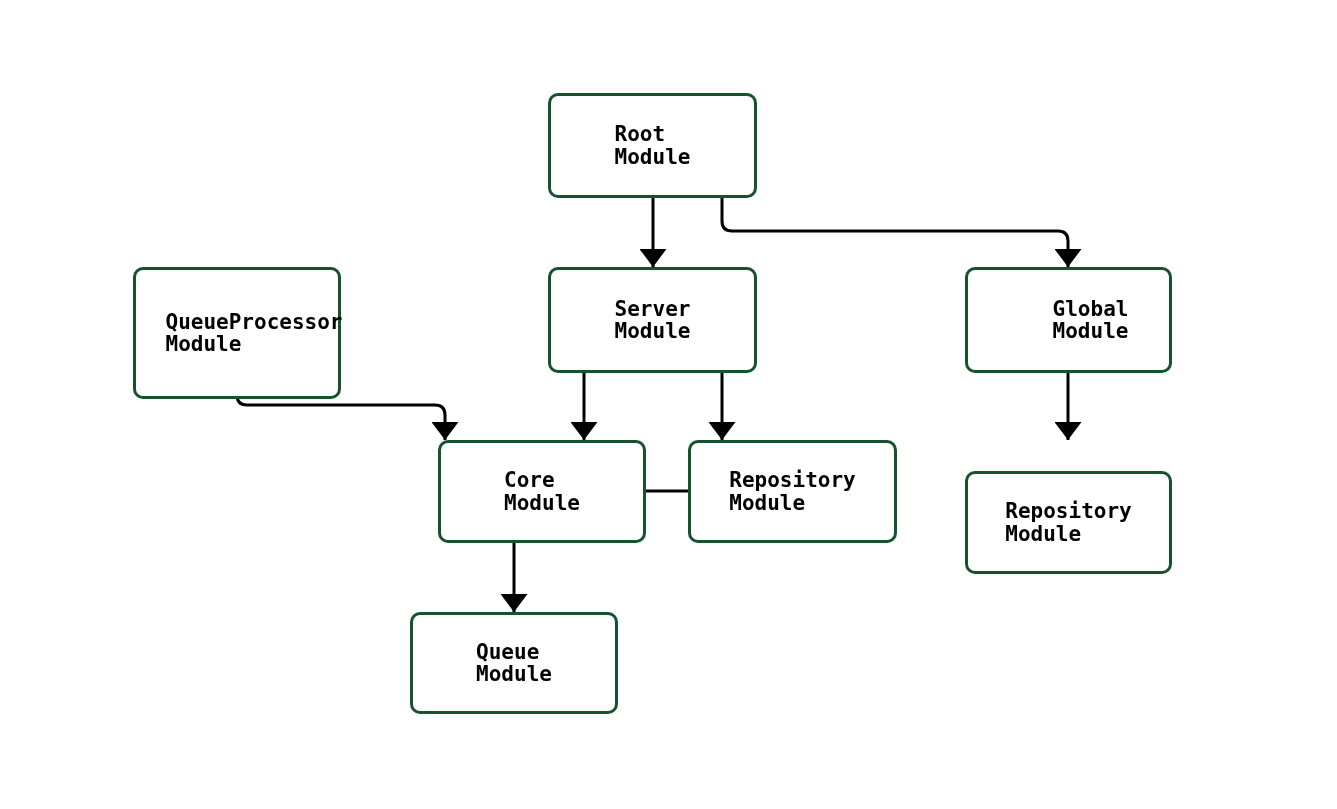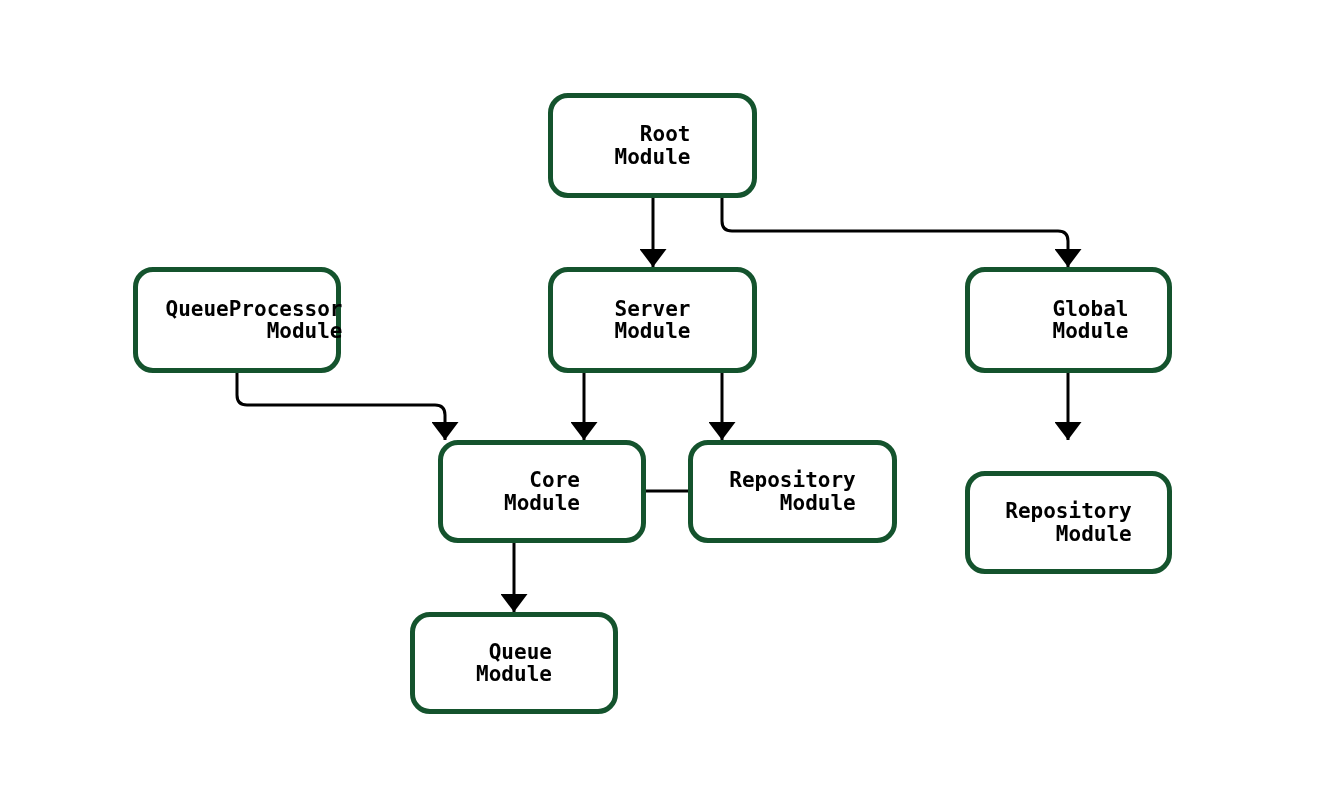--- a/index.html
+++ b/index.html
@@ -24,38 +24,38 @@
   }
   .edge {
     stroke: #000000;
     stroke-width: 3;
     fill: none;
   }
   .node {
     position: absolute;
     box-sizing: border-box;
     background: #ffffff;
-    border: 5px solid #14532d;
-    border-radius: 20px;
+    border: 3px solid #14532d;
+    border-radius: 10px;
     display: flex;
     align-items: center;
     justify-content: center;
-    text-align: right;
+    text-align: left;
   }
   .node-label {
     font-weight: bold;
     font-size: 21px;
     line-height: 1.05;
     color: #000000;
     white-space: pre-line;
     letter-spacing: 0px;
   }
   
   .n-root           { left: 548px; top:  93px; width: 209px; height: 105px; }
-  .n-queueprocessor { left: 133px; top: 267px; width: 208px; height: 106px; padding-left: 34px; }
+  .n-queueprocessor { left: 133px; top: 267px; width: 208px; height: 132px; padding-left: 34px; }
   .n-server         { left: 548px; top: 267px; width: 209px; height: 106px; }
   .n-global         { left: 965px; top: 267px; width: 207px; height: 106px; padding-left: 44px; }
   .n-core           { left: 410px; top: 440px; width: 208px; height: 103px; margin-left: 28px; }
   .n-endpoints      { left: 688px; top: 440px; width: 209px; height: 103px; }
   .n-repository     { left: 965px; top: 440px; width: 207px; height: 103px; margin-top: 31px; }
   .n-queue          { left: 410px; top: 612px; width: 208px; height: 102px; }
 </style>
 </head>
 <body>
 

